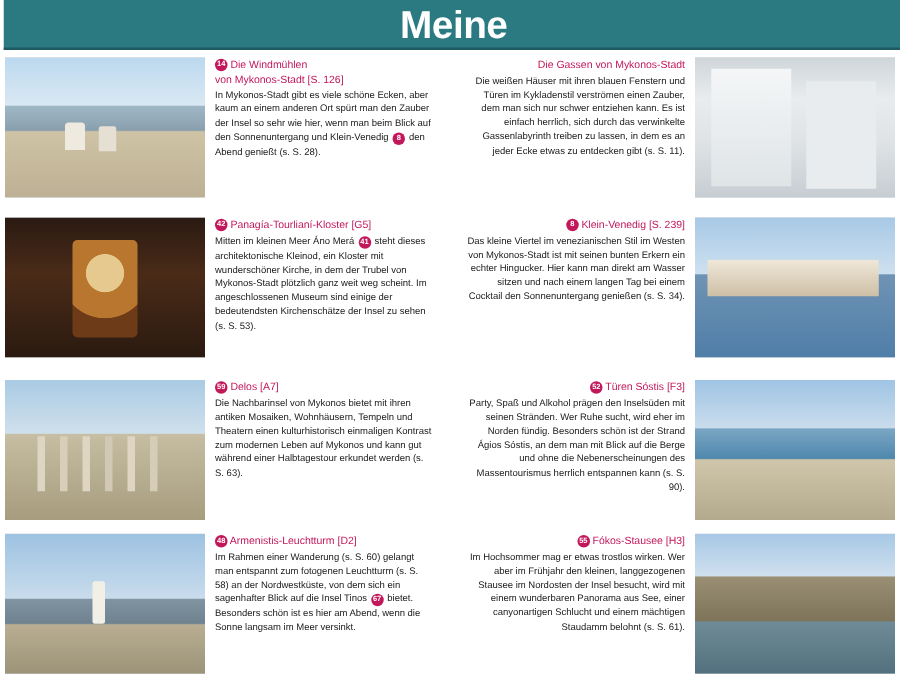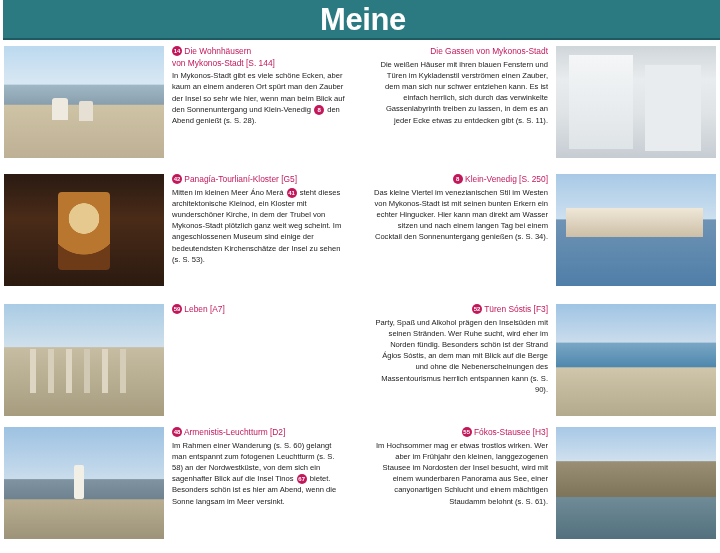--- a/index.html
+++ b/index.html
@@ -106,21 +106,21 @@
     </div>
   </div>
 
   <div class="rows" id="rows">
       <div class="row r1">
         <div class="col col-left">
           <div class="photo">
             <div class="scene s-windmill"></div>
           </div>
           <div class="textblock">
-            <div class="tb-head"><span class="badge">14</span> <span class="ttl">Die Wohnhäusern</span><br><span class="ttl">von Mykonos-Stadt [S. 144]</span></div>
+            <div class="tb-head"><span class="badge">14</span> <span class="ttl">Die Windmühlen</span><br><span class="ttl">von Mykonos-Stadt [S. 126]</span></div>
             <p class="tb-body"><span>In Mykonos-Stadt gibt es viele schöne Ecken, aber kaum an einem anderen Ort spürt man den Zauber der Insel so sehr wie hier, wenn man beim Blick auf den Sonnenuntergang und Klein-Venedig</span> <span class="badge inline">8</span> <span>den Abend genießt (s. S. 28).</span></p>
           </div>
         </div>
         <div class="col col-right">
           <div class="photo">
             <div class="scene s-alley"></div>
           </div>
           <div class="textblock">
             <div class="tb-head"><span class="ttl">Die Gassen von Mykonos-Stadt</span></div>
             <p class="tb-body"><span>Die weißen Häuser mit ihren blauen Fenstern und Türen im Kykladenstil verströmen einen Zauber, dem man sich nur schwer entziehen kann. Es ist einfach herrlich, sich durch das verwinkelte Gassenlabyrinth treiben zu lassen, in dem es an jeder Ecke etwas zu entdecken gibt (s. S. 11).</span></p>
@@ -135,32 +135,33 @@
           <div class="textblock">
             <div class="tb-head"><span class="badge">42</span> <span class="ttl">Panagía-Tourlianí-Kloster [G5]</span></div>
             <p class="tb-body"><span>Mitten im kleinen Meer Áno Merá</span> <span class="badge inline">41</span> <span>steht dieses architektonische Kleinod, ein Kloster mit wunderschöner Kirche, in dem der Trubel von Mykonos-Stadt plötzlich ganz weit weg scheint. Im angeschlossenen Museum sind einige der bedeutendsten Kirchenschätze der Insel zu sehen (s. S. 53).</span></p>
           </div>
         </div>
         <div class="col col-right">
           <div class="photo">
             <div class="scene s-venice"></div>
           </div>
           <div class="textblock">
-            <div class="tb-head"><span class="badge">8</span> <span class="ttl">Klein-Venedig [S. 250]</span></div>
+            <div class="tb-head"><span class="badge">8</span> <span class="ttl">Klein-Venedig [S. 239]</span></div>
             <p class="tb-body"><span>Das kleine Viertel im venezianischen Stil im Westen von Mykonos-Stadt ist mit seinen bunten Erkern ein echter Hingucker. Hier kann man direkt am Wasser sitzen und nach einem langen Tag bei einem Cocktail den Sonnenuntergang genießen (s. S. 34).</span></p>
           </div>
         </div>
       </div>
       <div class="row r3">
         <div class="col col-left">
           <div class="photo">
             <div class="scene s-delos"></div>
           </div>
           <div class="textblock">
-            <div class="tb-head"><span class="badge">59</span> <span class="ttl">Leben [A7]</span></div>
+            <div class="tb-head"><span class="badge">59</span> <span class="ttl">Delos [A7]</span></div>
+            <p class="tb-body"><span>Die Nachbarinsel von Mykonos bietet mit ihren antiken Mosaiken, Wohnhäusern, Tempeln und Theatern einen kulturhistorisch einmaligen Kontrast zum modernen Leben auf Mykonos und kann gut während einer Halbtagestour erkundet werden (s. S. 63).</span></p>
           </div>
         </div>
         <div class="col col-right">
           <div class="photo">
             <div class="scene s-sostis"></div>
           </div>
           <div class="textblock">
             <div class="tb-head"><span class="badge">52</span> <span class="ttl">Türen Sóstis [F3]</span></div>
             <p class="tb-body"><span>Party, Spaß und Alkohol prägen den Inselsüden mit seinen Stränden. Wer Ruhe sucht, wird eher im Norden fündig. Besonders schön ist der Strand Ágios Sóstis, an dem man mit Blick auf die Berge und ohne die Nebenerscheinungen des Massentourismus herrlich entspannen kann (s. S. 90).</span></p>
           </div>

